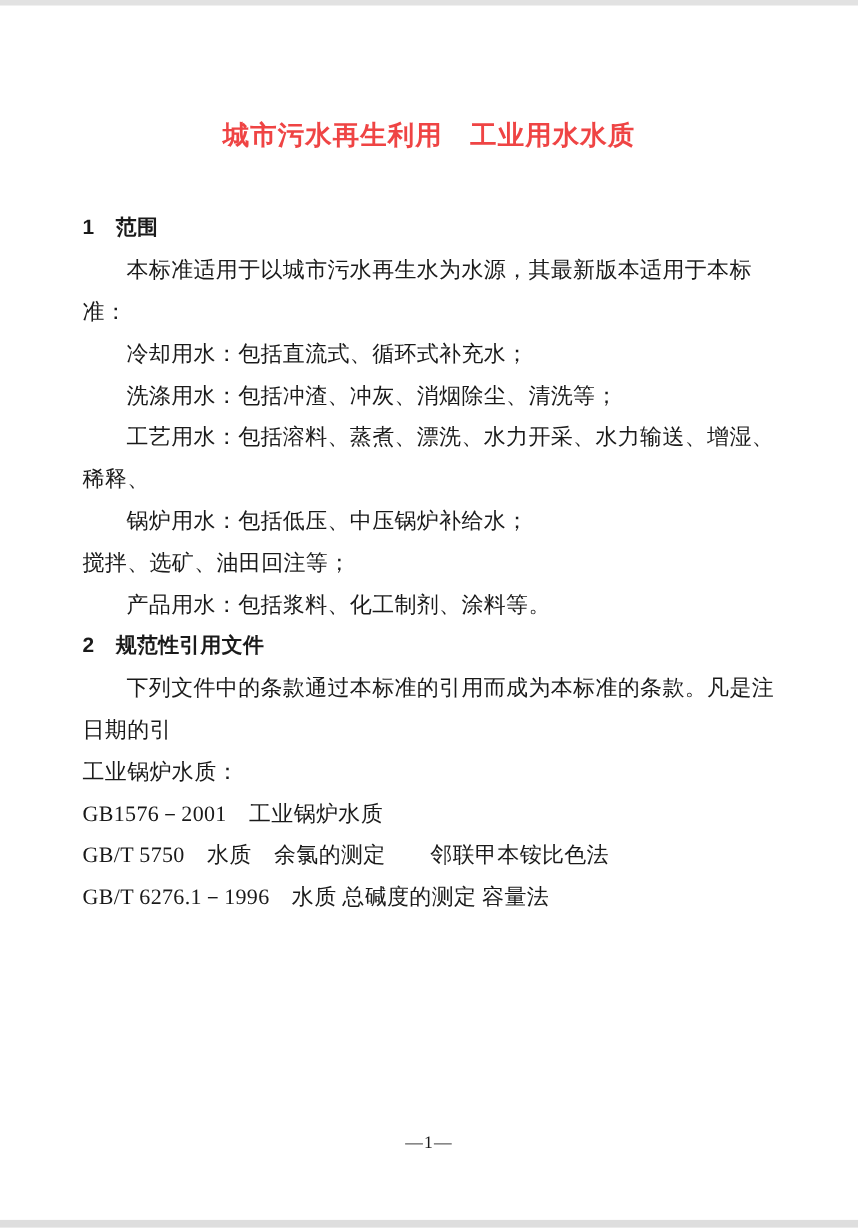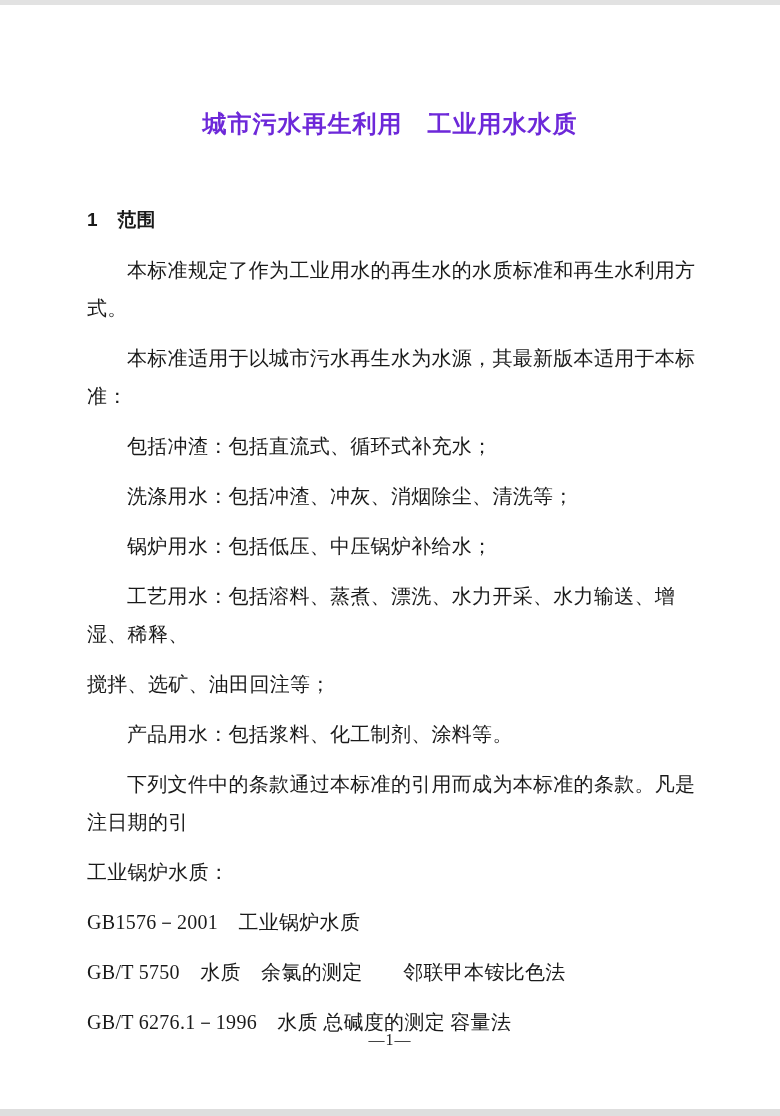--- a/index.html
+++ b/index.html
@@ -22,33 +22,33 @@
   .doc-title {
     position: absolute;
     top: 108px;
     left: 0;
     width: 780px;
     text-align: center;
     font-family: "Liberation Sans", "DejaVu Sans", sans-serif;
     font-weight: bold;
     font-size: 24px;
     line-height: 32px;
-    color: #6d28d9;
+    color: #ef4444;
     letter-spacing: 1px;
     white-space: pre;
   }
   .doc-content {
     position: absolute;
     top: 189px;
     left: 75px;
     width: 633px;
     color: #1a1a1a;
   }
   .line {
-    margin: 12px;
+    margin: 0;
     font-size: 20px;
     line-height: 38px;
     letter-spacing: 0.3px;
     white-space: pre-wrap;
   }
   .line.heading {
     font-family: "Liberation Sans", "DejaVu Sans", sans-serif;
     font-weight: bold;
     font-size: 19px;
   }
@@ -69,28 +69,28 @@
 </style>
 </head>
 <body>
 
 <div class="edge-strip edge-top"></div>
 
 <div class="doc-title">城市污水再生利用　工业用水水质</div>
 
 <div class="doc-content" id="doc-content">
     <p class="line heading">1　范围</p>
-    <p class="line body indent">本标准规定了作为工业用水的再生水的水质标准和再生水利用方式。</p>
     <p class="line body indent">本标准适用于以城市污水再生水为水源，其最新版本适用于本标准：</p>
-    <p class="line body indent">包括冲渣：包括直流式、循环式补充水；</p>
+    <p class="line body indent">冷却用水：包括直流式、循环式补充水；</p>
     <p class="line body indent">洗涤用水：包括冲渣、冲灰、消烟除尘、清洗等；</p>
+    <p class="line body indent">工艺用水：包括溶料、蒸煮、漂洗、水力开采、水力输送、增湿、稀释、</p>
     <p class="line body indent">锅炉用水：包括低压、中压锅炉补给水；</p>
-    <p class="line body indent">工艺用水：包括溶料、蒸煮、漂洗、水力开采、水力输送、增湿、稀释、</p>
     <p class="line body">搅拌、选矿、油田回注等；</p>
     <p class="line body indent">产品用水：包括浆料、化工制剂、涂料等。</p>
+    <p class="line heading">2　规范性引用文件</p>
     <p class="line body indent">下列文件中的条款通过本标准的引用而成为本标准的条款。凡是注日期的引</p>
     <p class="line body">工业锅炉水质：</p>
     <p class="line body">GB1576－2001　工业锅炉水质</p>
     <p class="line body">GB/T 5750　水质　余氯的测定　　邻联甲本铵比色法</p>
     <p class="line body">GB/T 6276.1－1996　水质 总碱度的测定 容量法</p>
   </div>
 
 <div class="page-number">—1—</div>
 
 <div class="edge-strip edge-bottom"></div>

